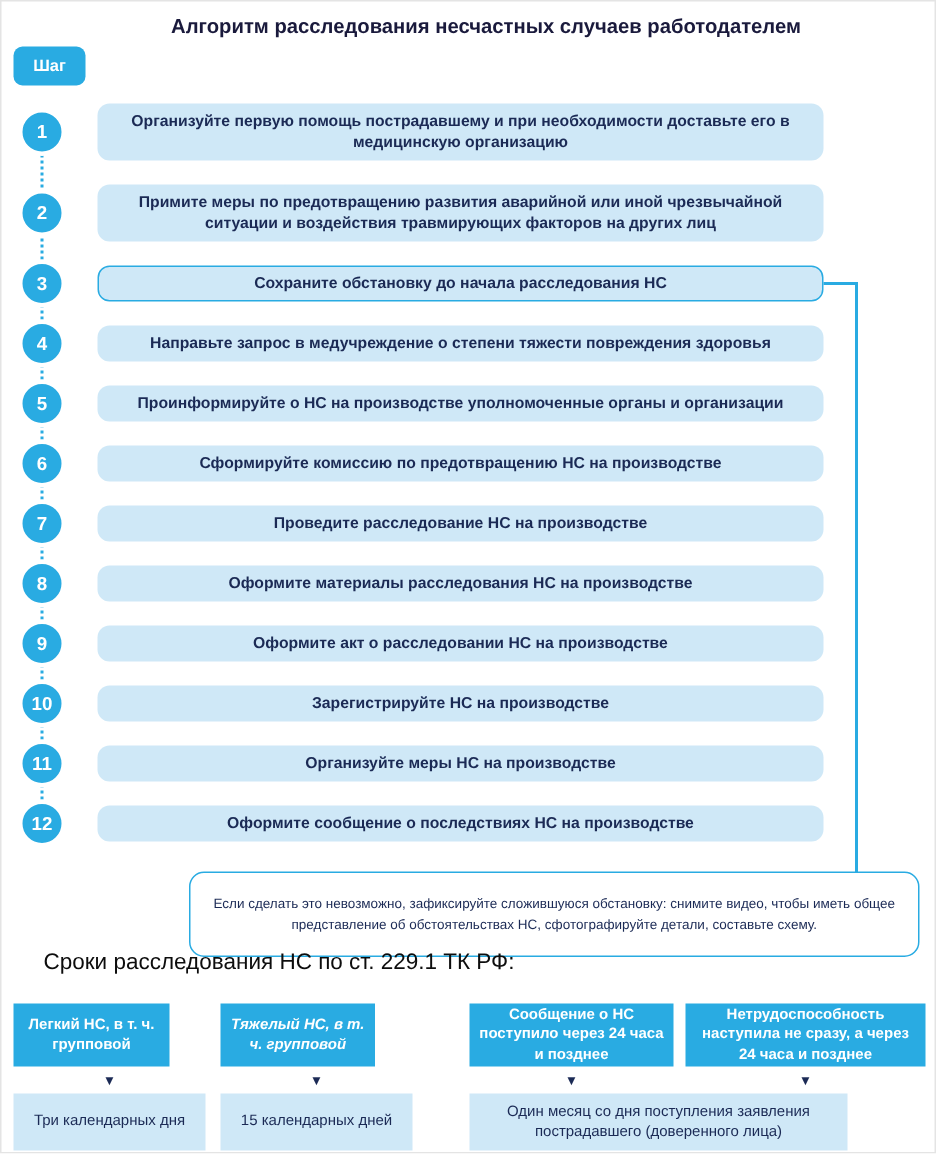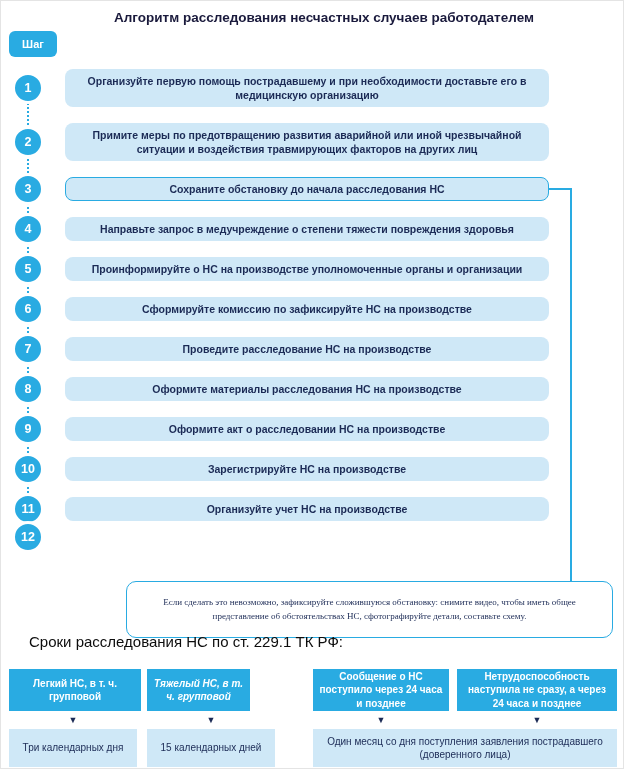--- a/index.html
+++ b/index.html
@@ -37,50 +37,50 @@
     color:#1b2a55; font-weight:bold; font-size:10.5px; line-height:1.35; padding:2px 18px;
   }
   .row.tall .stepbox { height:38px; }
   .stepbox.highlight { border:1.5px solid #29abe2; }
   .conn-h { position:absolute; left:548px; top:187px; width:23px; height:2px; background:#29abe2; }
   .conn-v { position:absolute; left:569px; top:187px; width:2px; height:395px; background:#29abe2; }
   .note {
     position:absolute; left:125px; top:580px; width:487px; min-height:38px;
     border:1.5px solid #29abe2; border-radius:10px; box-sizing:border-box;
     background:#fff; display:flex; align-items:center; justify-content:center;
-    text-align:center; color:#1b2a55; font-size:9px; line-height:1.5; padding:14px 14px;font-family:Liberation Serif, serif;
+    text-align:center; color:#1b2a55; font-size:9px; line-height:1.5; padding:14px 14px;
   }
   .deadlines-title {
     position:absolute; left:28px; top:632px; font-size:15px; color:#0d0d0d;
   }
   .hdr {
     position:absolute; top:668px; height:42px; background:#29abe2; color:#fff;
     font-weight:bold; font-size:10px; line-height:1.35; box-sizing:border-box;
     display:flex; align-items:center; justify-content:center; text-align:center; padding:0 6px;
   }
-  .hdr1 { left:8px;   width:132px; }
+  .hdr1 { left:8px;   width:104px; }
   .hdr2 { left:146px; width:103px;font-style:italic; }
   .hdr3 { left:312px; width:136px; }
   .hdr4 { left:456px; width:160px; }
   .arrow {
     position:absolute; top:712px; height:14px; color:#1b2a55; font-size:9px;
     display:flex; align-items:center; justify-content:center;
   }
   .a1 { left:8px;   width:128px; }
   .a2 { left:146px; width:128px; }
   .a3 { left:312px; width:136px; }
   .a4 { left:456px; width:160px; }
   .val {
     position:absolute; top:728px; height:38px; background:#cfe8f7; color:#1b2a55;
     font-size:10px; line-height:1.35; box-sizing:border-box;
     display:flex; align-items:center; justify-content:center; text-align:center; padding:0 10px;
   }
   .val1 { left:8px;   width:128px; }
   .val2 { left:146px; width:128px; }
-  .valm { left:312px; width:304px; }
+  .valm { left:312px; width:252px; }
 </style>
 </head>
 <body>
 
 <div class="canvas">
 
   <h1 class="title">Алгоритм расследования несчастных случаев работодателем</h1>
   <div class="badge">Шаг</div>
 
   <div class="dotline"></div>
@@ -101,44 +101,45 @@
     <div class="row">
       <div class="circle">4</div>
       <div class="stepbox">Направьте запрос в медучреждение о степени тяжести повреждения здоровья</div>
     </div>
     <div class="row">
       <div class="circle">5</div>
       <div class="stepbox">Проинформируйте о НС на производстве уполномоченные органы и организации</div>
     </div>
     <div class="row">
       <div class="circle">6</div>
-      <div class="stepbox">Сформируйте комиссию по зафиксируйте НС на производстве</div>
+      <div class="stepbox">Сформируйте комиссию по предотвращению НС на производстве</div>
     </div>
     <div class="row">
       <div class="circle">7</div>
       <div class="stepbox">Проведите расследование НС на производстве</div>
     </div>
     <div class="row">
       <div class="circle">8</div>
       <div class="stepbox">Оформите материалы расследования НС на производстве</div>
     </div>
     <div class="row">
       <div class="circle">9</div>
       <div class="stepbox">Оформите акт о расследовании НС на производстве</div>
     </div>
     <div class="row">
       <div class="circle">10</div>
       <div class="stepbox">Зарегистрируйте НС на производстве</div>
     </div>
     <div class="row">
       <div class="circle">11</div>
-      <div class="stepbox">Организуйте учет НС на производстве</div>
+      <div class="stepbox">Организуйте меры НС на производстве</div>
     </div>
     <div class="row">
       <div class="circle">12</div>
+      <div class="stepbox">Оформите сообщение о последствиях НС на производстве</div>
     </div>
   </div>
 
   <div class="conn-h"></div>
   <div class="conn-v"></div>
 
   <div class="note">Если сделать это невозможно, зафиксируйте сложившуюся обстановку: снимите видео, чтобы иметь общее представление об обстоятельствах НС, сфотографируйте детали, составьте схему.</div>
 
   <div class="deadlines-title">Сроки расследования НС по ст. 229.1 ТК РФ:</div>
 

